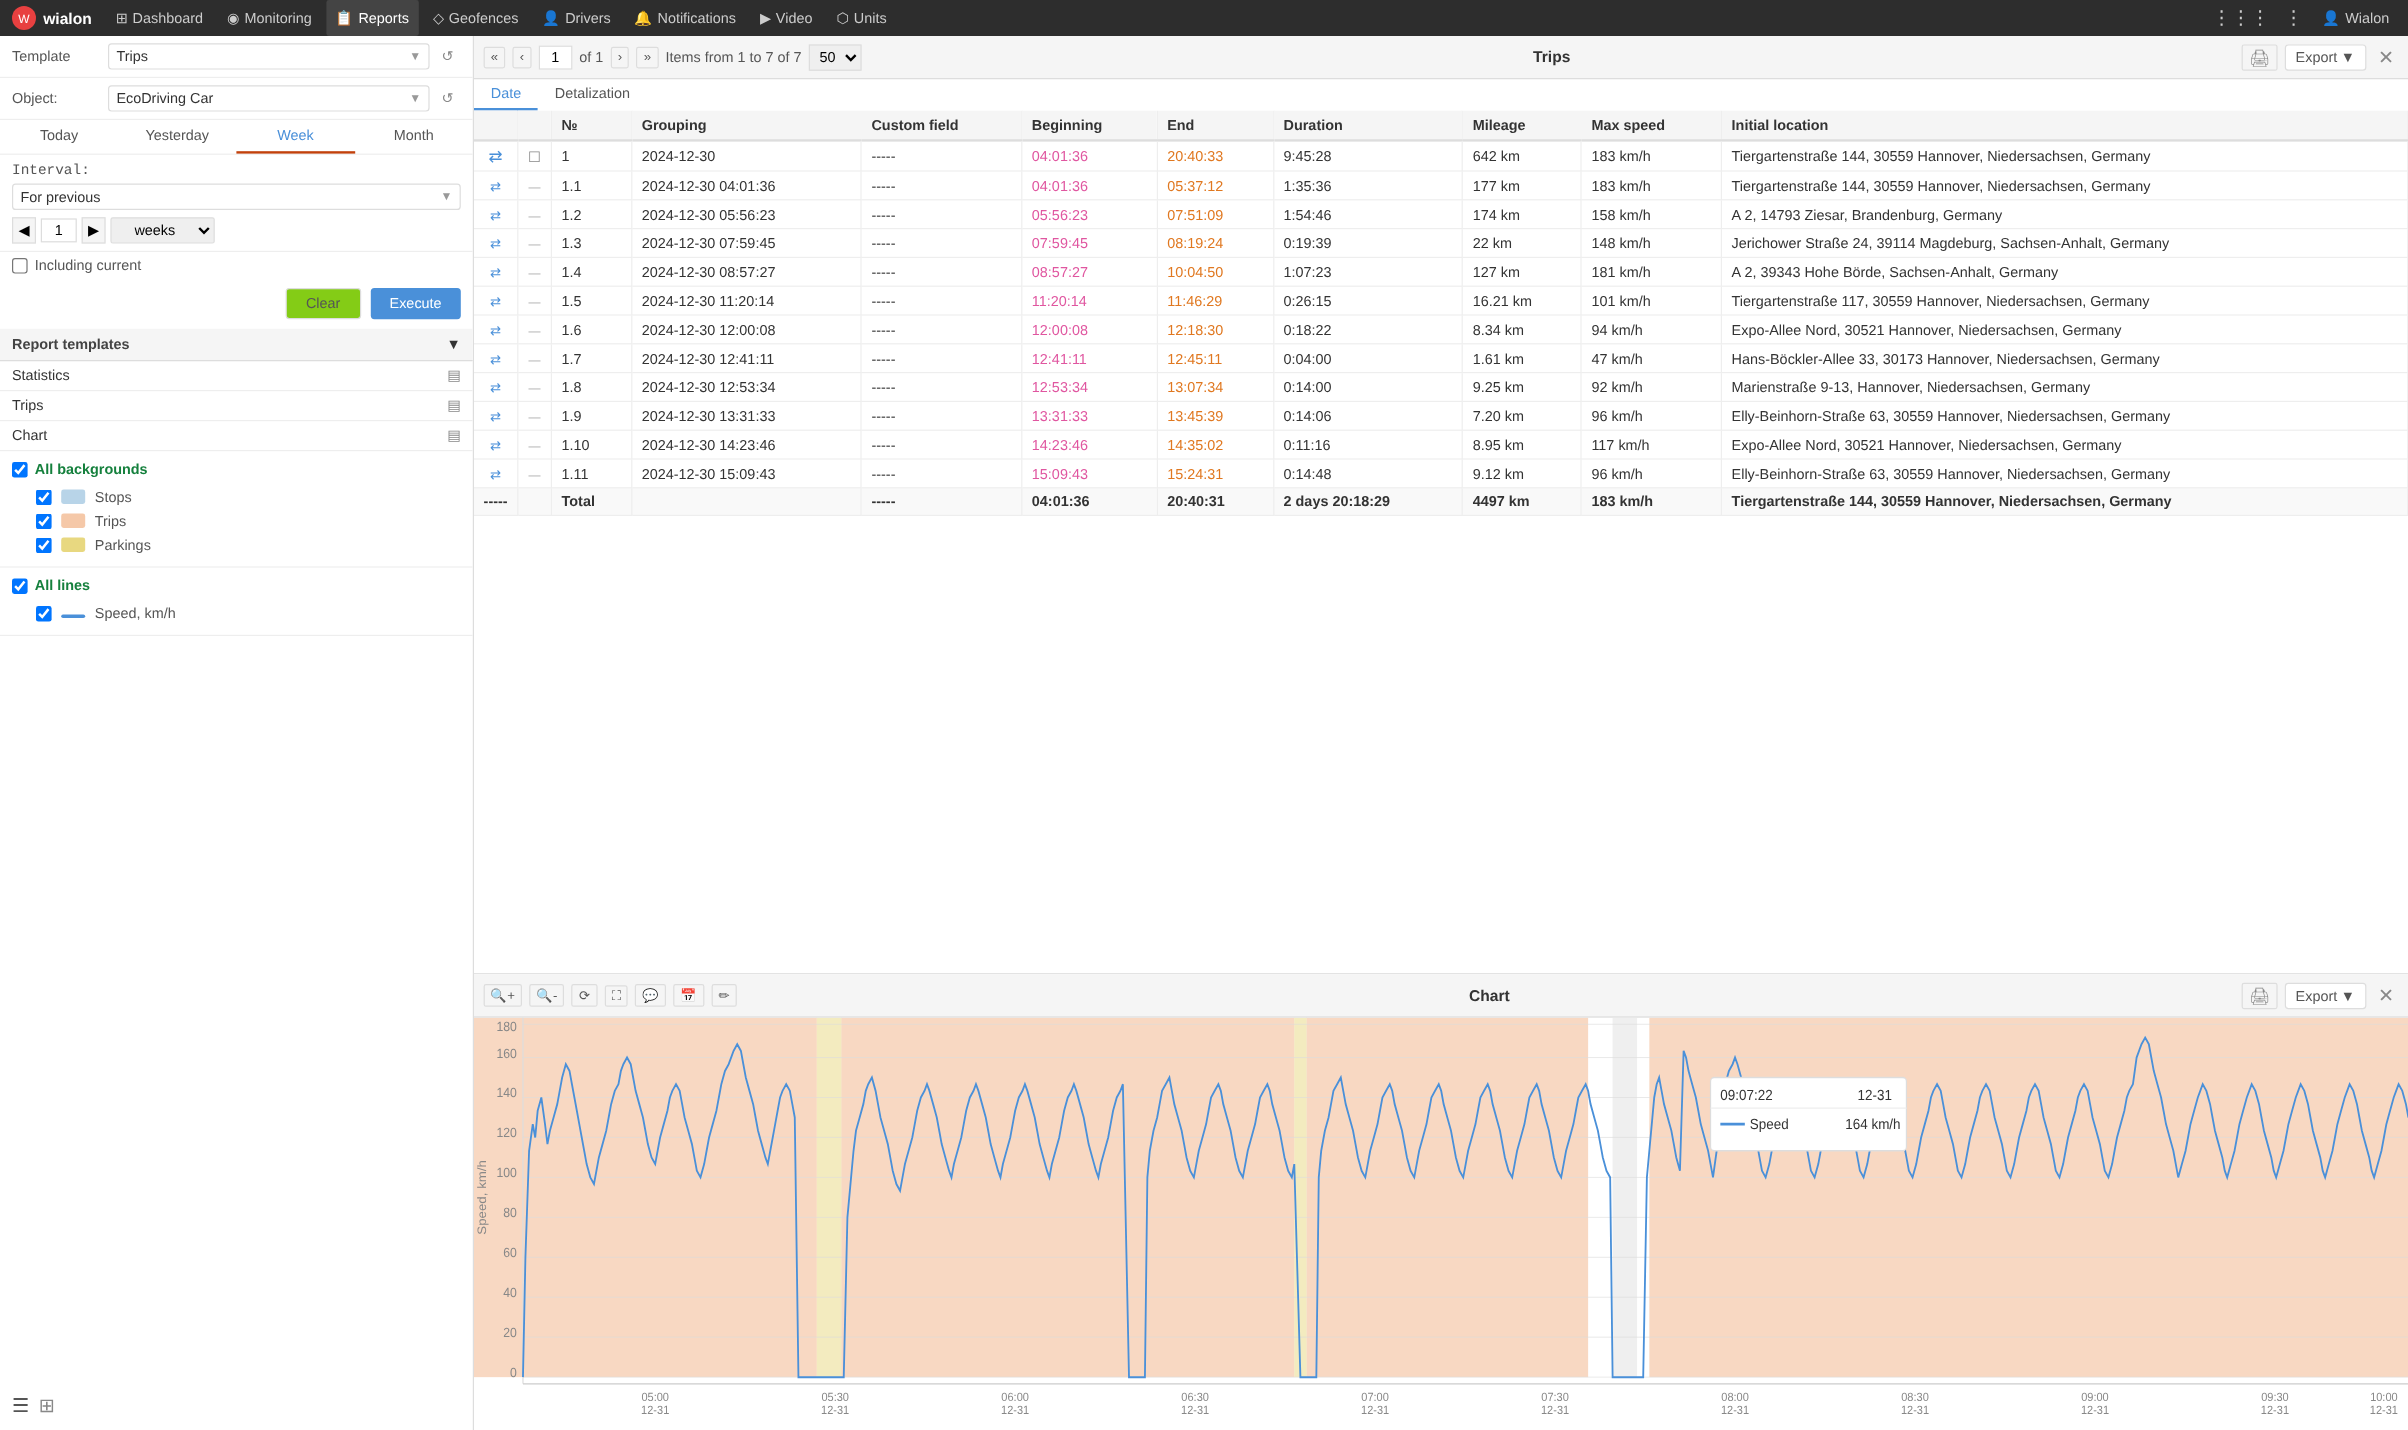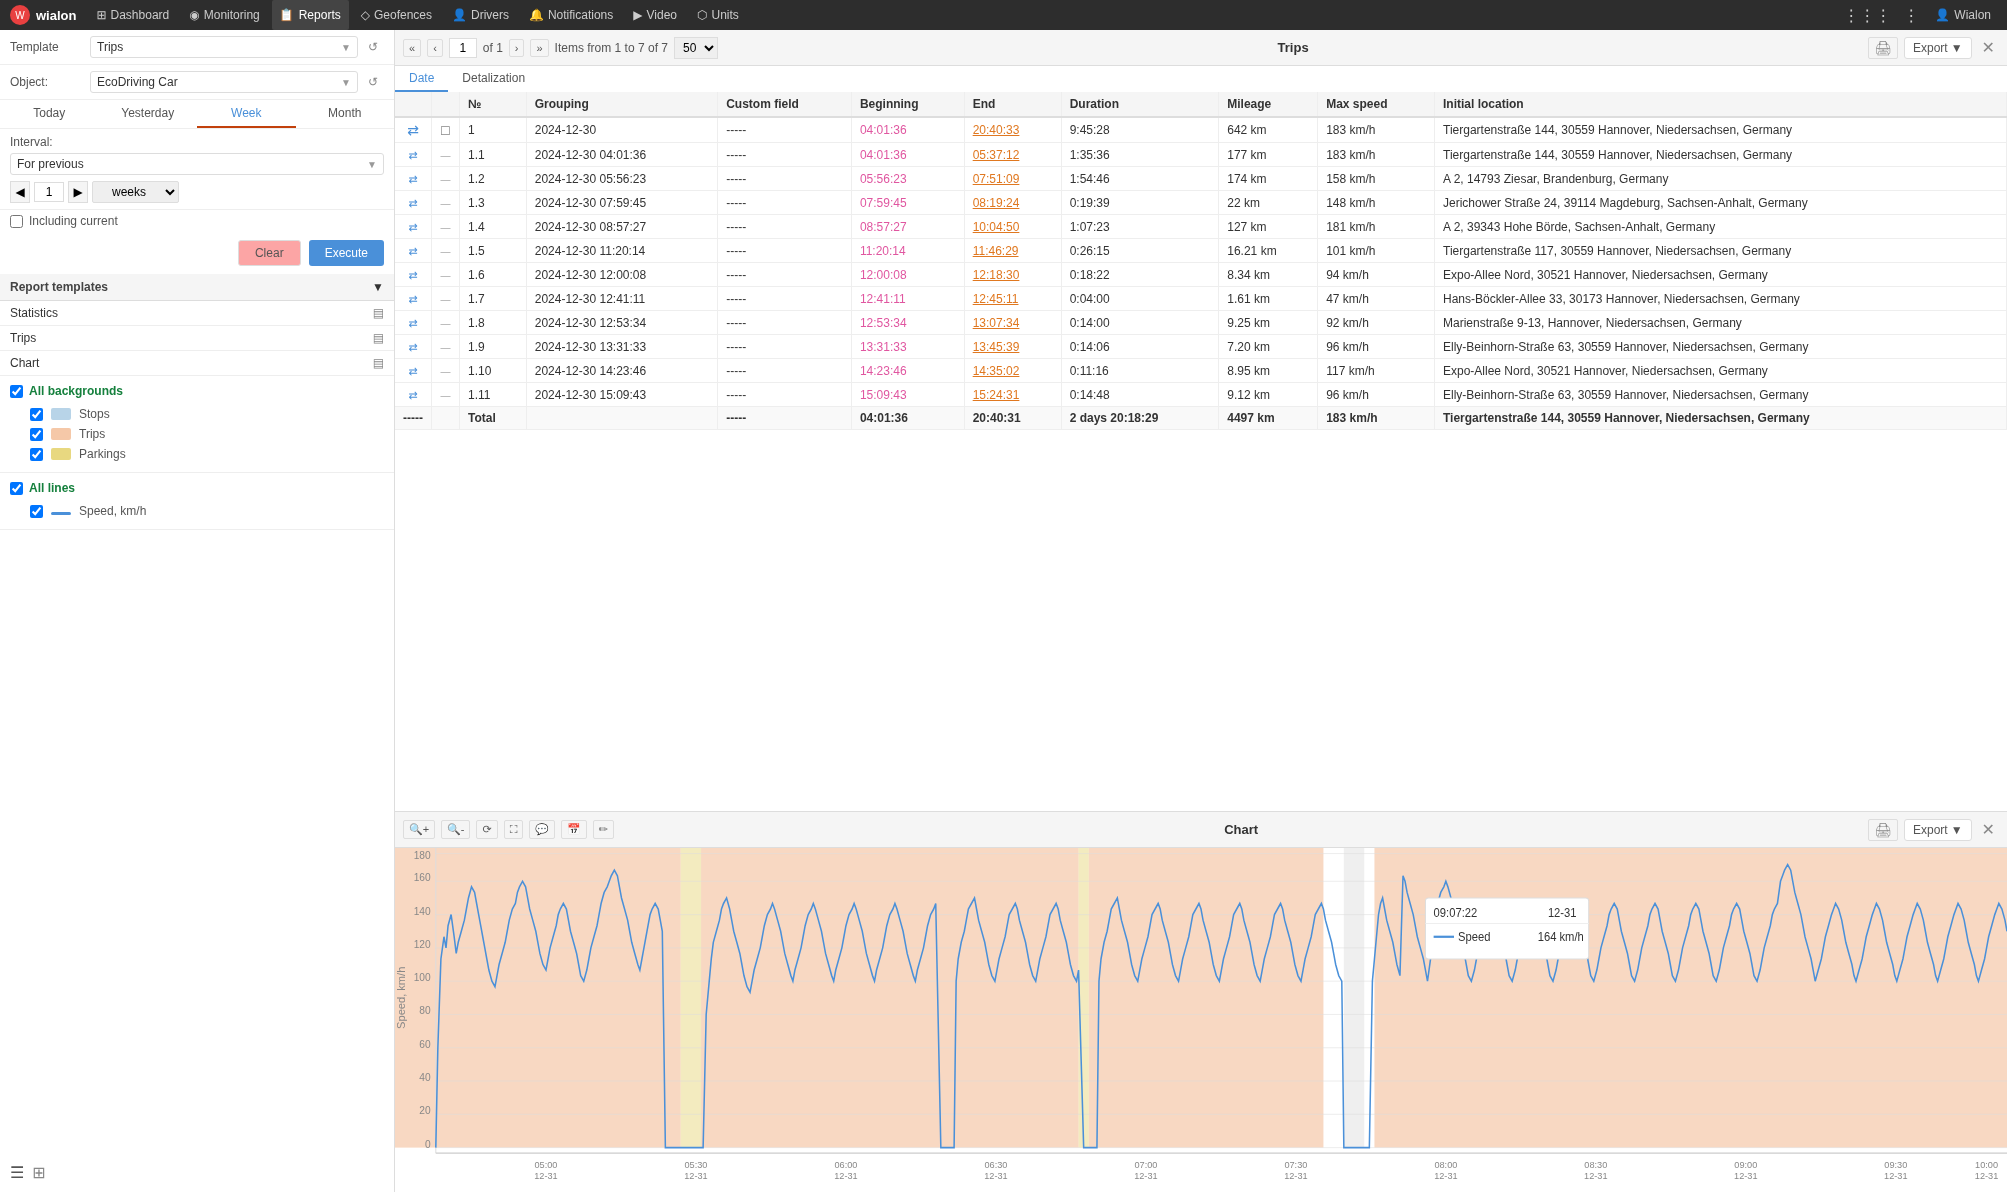--- a/index.html
+++ b/index.html
@@ -44,34 +44,34 @@
     
     .date-tabs { display: flex; border-bottom: 1px solid #eee; }
     .date-tab {
       flex: 1; text-align: center; padding: 6px 4px; cursor: pointer; font-size: 12px;
       color: #555; border-bottom: 2px solid transparent;
     }
     .date-tab.active { color: #4a90d9; border-bottom: 2px solid #c2410c; }
 
     
     .interval-row { padding: 6px 10px; border-bottom: 1px solid #eee; }
-    .interval-label { color: #555; font-size: 12px; margin-bottom: 4px; }
+    .interval-label { color: #555; font-size: 12px; margin-bottom: 4px; font-family: Liberation Mono, monospace; }
     .interval-controls { display: flex; align-items: center; gap: 4px; }
     .stepper-btn { width: 20px; height: 22px; border: 1px solid #ddd; background: #f5f5f5; cursor: pointer; font-size: 12px; display: flex; align-items: center; justify-content: center; }
     .stepper-val { width: 30px; text-align: center; border: 1px solid #ddd; padding: 2px; font-size: 12px; }
     .interval-unit-select { border: 1px solid #ddd; padding: 2px 15px; font-size: 12px; border-radius: 2px; }
 
     
     .checkbox-row { display: flex; align-items: center; gap: 6px; padding: 4px 10px; }
     .checkbox-row input { width: 13px; height: 13px; }
     .checkbox-row label { font-size: 12px; color: #555; }
 
     
     .action-row { display: flex; justify-content: flex-end; gap: 8px; padding: 8px 10px; }
-    .btn-clear { padding: 5px 16px; border: 1px solid #ddd; background: #fca5a5; border-radius: 3px; cursor: pointer; font-size: 12px; color: #555; }
+    .btn-clear { padding: 5px 16px; border: 1px solid #ddd; background: #84cc16; border-radius: 3px; cursor: pointer; font-size: 12px; color: #555; }
     .btn-execute { padding: 5px 16px; background: #4a90d9; color: #fff; border: none; border-radius: 3px; cursor: pointer; font-size: 12px; }
 
     
     .section-header {
       display: flex; align-items: center; justify-content: space-between;
       padding: 6px 10px; background: #f5f5f5; border-bottom: 1px solid #ddd;
       cursor: pointer;
     }
     .section-header .title { font-size: 12px; font-weight: bold; color: #444; }
 
@@ -116,21 +116,21 @@
     .data-table { width: 100%; border-collapse: collapse; font-size: 12px; }
     .data-table th {
       background: #f5f5f5; border-bottom: 2px solid #ddd; border-right: 1px solid #eee;
       padding: 5px 8px; text-align: left; white-space: nowrap; position: sticky; top: 0;
     }
     .data-table td {
       border-bottom: 1px solid #eee; border-right: 1px solid #eee;
       padding: 4px 8px; white-space: nowrap;
     }
     .td-magenta { color: #e056a0; }
-    .td-orange { color: #e07820; text-decoration: underline; }
+    .td-orange { color: #e07820; }
     .td-total { font-weight: bold; background: #f9f9f9; }
     .icon-cell { width: 28px; text-align: center; color: #4a90d9; font-size: 13px; cursor: pointer; }
 
     
     .chart-panel { height: 380px; background: #fff; display: flex; flex-direction: column; }
     .chart-toolbar {
       display: flex; align-items: center; padding: 4px 8px; background: #f5f5f5;
       border-bottom: 1px solid #ddd; gap: 6px; min-height: 36px;
     }
     .chart-area { flex: 1; position: relative; overflow: hidden; }

